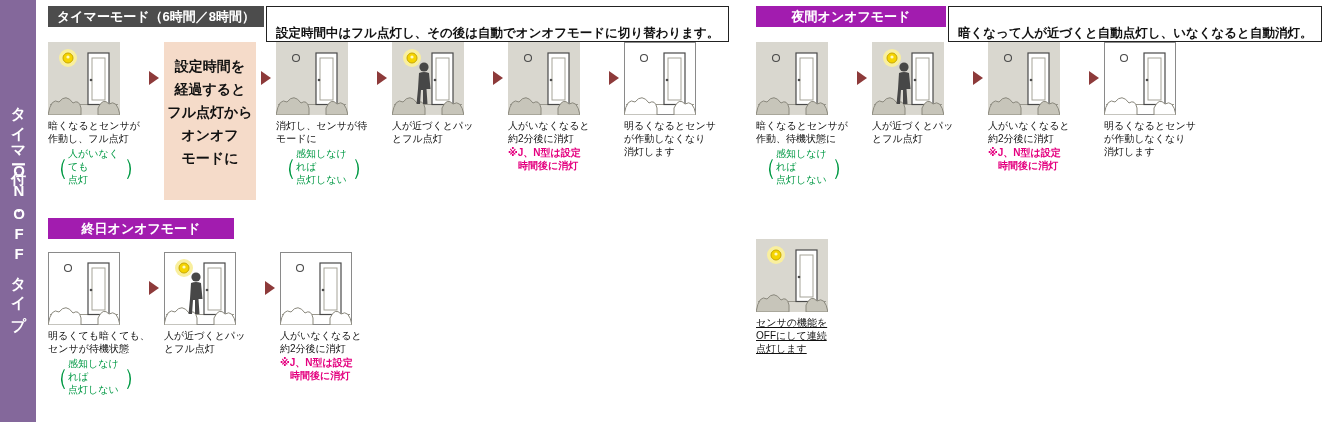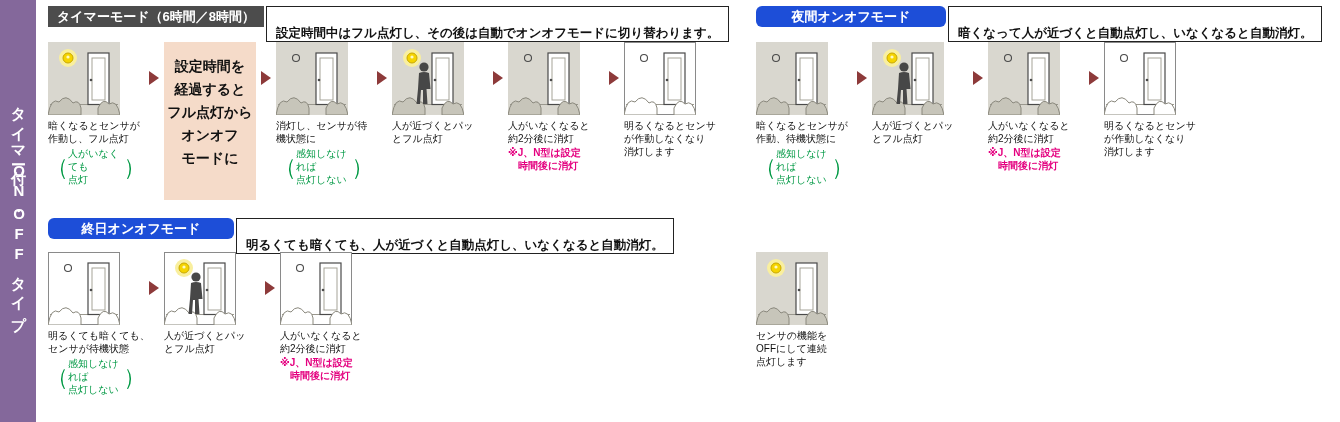--- a/index.html
+++ b/index.html
@@ -9,21 +9,21 @@
   .canvas { position:relative; width:1340px; height:422px; background:#fff; overflow:hidden; }
 
   .sidebar { position:absolute; left:0; top:0; width:36px; height:422px; background:#84689b;
              display:flex; align-items:center; justify-content:center; }
   .sidebar-label { writing-mode:vertical-rl; text-orientation:upright; color:#fff; font-weight:bold;
                    font-size:15px; letter-spacing:3px; }
 
   .sec-header { position:absolute; height:21px; line-height:21px; text-align:center; color:#fff;
                 font-weight:bold; font-size:13px; }
   .sec-header.dark { background:#4c4c4c; }
-  .sec-header.gray { background:#1d4ed8;border-radius:6px; }
+  .sec-header.gray { background:#a21caf; }
 
   .sec-desc { position:absolute; height:22px; line-height:18px; border:1.5px solid #222; background:#fff;
               font-weight:bold; font-size:12.5px; padding:17px 9px; color:#111; white-space:nowrap; }
 
   .steps { position:absolute; display:flex; align-items:flex-start; }
   .step { width:96px; flex-shrink:0; }
   .scene { width:72px; height:73px; }
   .cap { margin-top:4px; font-size:10px; line-height:1.3; color:#111; white-space:pre-line; width:106px; }
   .pink { font-size:10px; line-height:1.3; color:#e4007f; font-weight:bold; white-space:pre-line; margin-top:1px; width:106px; }
   .greenp { display:flex; align-items:center; color:#009944; margin-top:2px; }
@@ -84,21 +84,21 @@
             <rect x="0.5" y="0.5" width="71" height="72" fill="#d9d7cf" stroke="#d9d7cf"></rect>
             <line x1="2" y1="62.5" x2="70" y2="62.5" stroke="#9a988e" stroke-width="1"></line>
             <rect x="40" y="11" width="21" height="51.5" fill="#ffffff" stroke="#4a4a4a" stroke-width="1.2"></rect>
             <rect x="44" y="16" width="13" height="42" fill="none" stroke="#a5a398" stroke-width="1"></rect>
             <circle cx="43" cy="38" r="1.3" fill="#4a4a4a"></circle>
             <circle cx="20" cy="16" r="3.5" fill="#d9d7cf" stroke="#4a4a4a" stroke-width="1.1"></circle>
             <path d="M0 73 Q3 55 11 60 Q18 51 25 61 Q31 57 33 66 L33 73 Z" fill="#c7c5ba" stroke="#8a887d" stroke-width="1"></path>
             <path d="M72 73 Q69 57 61 62 Q55 55 50 66 L50 73 Z" fill="#c7c5ba" stroke="#8a887d" stroke-width="1"></path>
           </svg></div>
       <div class="cap">消灯し、センサが待
-機状態に</div>
+モードに</div>
       <div class="greenp">
         <span class="pmark">（</span>
         <span class="ptext">感知しなければ
 点灯しない</span>
         <span class="pmark">）</span>
       </div>
     </div>
     <div class="arrow"></div>
     <div class="step">
       <div class="scene"><svg xmlns="http://www.w3.org/2000/svg" viewBox="0 0 72 73" width="72" height="73">
@@ -229,21 +229,20 @@
             <path d="M0 73 Q3 55 11 60 Q18 51 25 61 Q31 57 33 66 L33 73 Z" fill="#ffffff" stroke="#8a887d" stroke-width="1"></path>
             <path d="M72 73 Q69 57 61 62 Q55 55 50 66 L50 73 Z" fill="#ffffff" stroke="#8a887d" stroke-width="1"></path>
           </svg></div>
       <div class="cap">明るくなるとセンサ
 が作動しなくなり
 消灯します</div>
     </div>
   </div>
 
   <div class="sec-header gray" style="left:48px; top:218px; width:186px;">終日オンオフモード</div>
-  <div class="sec-desc" style="left:236px; top:218px;">明るくても暗くても、人が近づくと自動点灯し、いなくなると自動消灯。</div>
 
   <div class="steps" style="left:48px; top:252px;">
     <div class="step">
       <div class="scene"><svg xmlns="http://www.w3.org/2000/svg" viewBox="0 0 72 73" width="72" height="73">
             <rect x="0.5" y="0.5" width="71" height="72" fill="#ffffff" stroke="#8a8a8a"></rect>
             <line x1="2" y1="62.5" x2="70" y2="62.5" stroke="#9a988e" stroke-width="1"></line>
             <rect x="40" y="11" width="21" height="51.5" fill="#ffffff" stroke="#4a4a4a" stroke-width="1.2"></rect>
             <rect x="44" y="16" width="13" height="42" fill="none" stroke="#a5a398" stroke-width="1"></rect>
             <circle cx="43" cy="38" r="1.3" fill="#4a4a4a"></circle>
             <circle cx="20" cy="16" r="3.5" fill="#ffffff" stroke="#4a4a4a" stroke-width="1.1"></circle>
@@ -293,21 +292,21 @@
             <path d="M72 73 Q69 57 61 62 Q55 55 50 66 L50 73 Z" fill="#ffffff" stroke="#8a887d" stroke-width="1"></path>
           </svg></div>
       <div class="cap">人がいなくなると
 約2分後に消灯</div>
       <div class="pink">※J、N型は設定
 　時間後に消灯</div>
     </div>
   </div>
 
 
-  <div class="steps" style="left:756px; top:252px;">
+  <div class="steps" style="left:756px; top:239px;text-decoration:underline;">
     <div class="step">
       <div class="scene"><svg xmlns="http://www.w3.org/2000/svg" viewBox="0 0 72 73" width="72" height="73">
             <rect x="0.5" y="0.5" width="71" height="72" fill="#d9d7cf" stroke="#d9d7cf"></rect>
             <line x1="2" y1="62.5" x2="70" y2="62.5" stroke="#9a988e" stroke-width="1"></line>
             <rect x="40" y="11" width="21" height="51.5" fill="#ffffff" stroke="#4a4a4a" stroke-width="1.2"></rect>
             <rect x="44" y="16" width="13" height="42" fill="none" stroke="#a5a398" stroke-width="1"></rect>
             <circle cx="43" cy="38" r="1.3" fill="#4a4a4a"></circle>
             <circle cx="20" cy="16" r="9" fill="#f9ef9e"></circle>
             <circle cx="20" cy="16" r="5" fill="#f5d400" stroke="#c9a800" stroke-width="1"></circle>
             <circle cx="20" cy="15" r="1.6" fill="#fff9c0"></circle>

